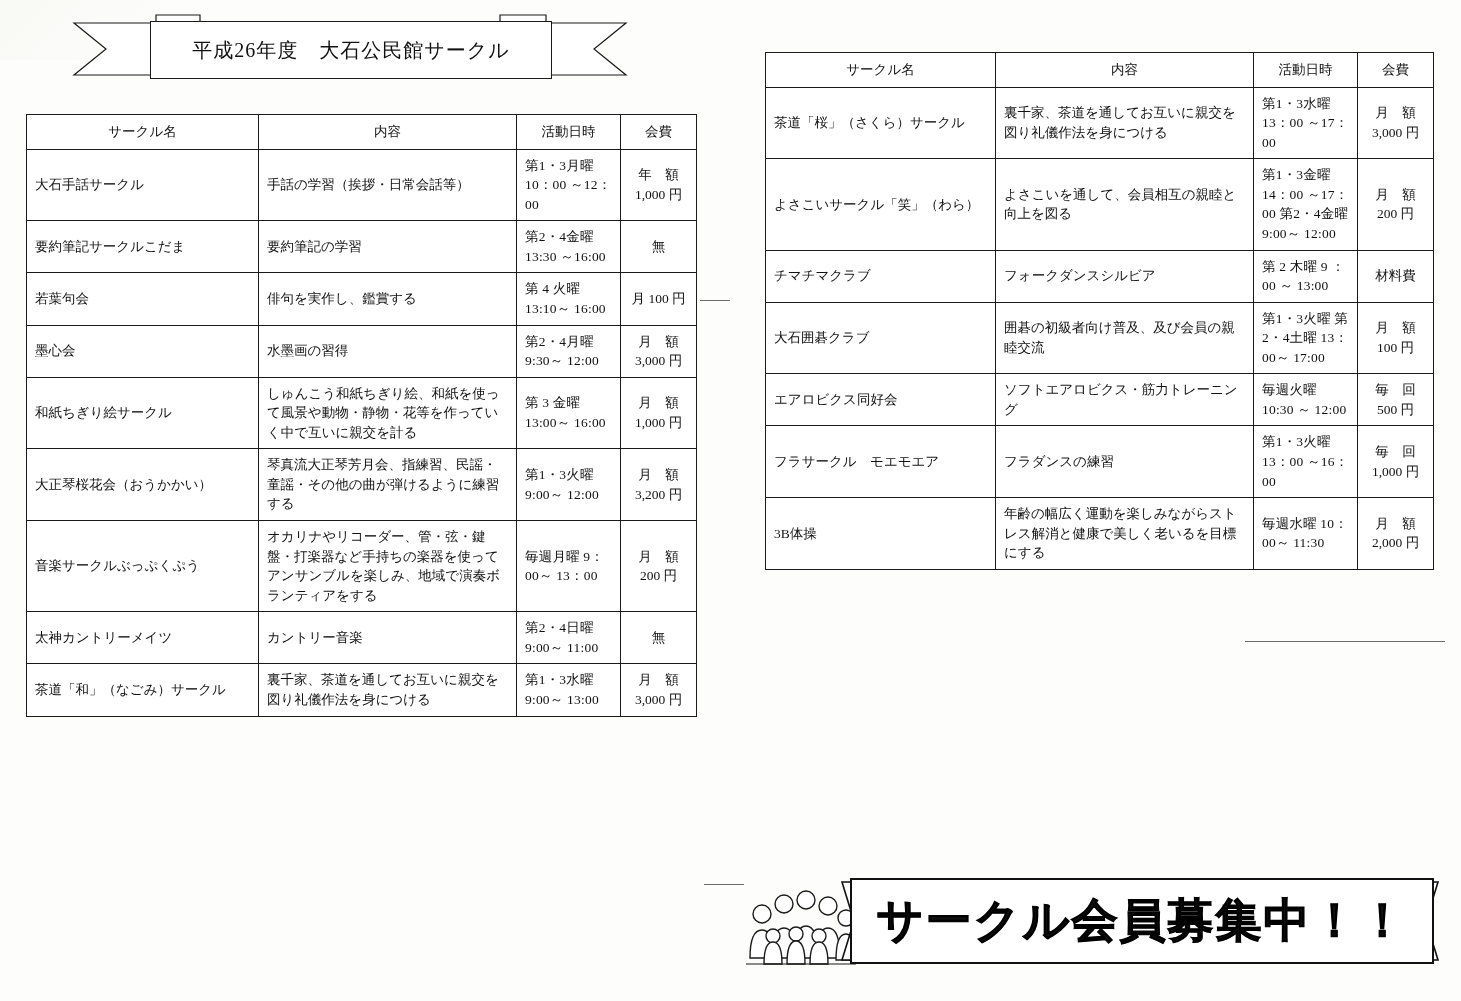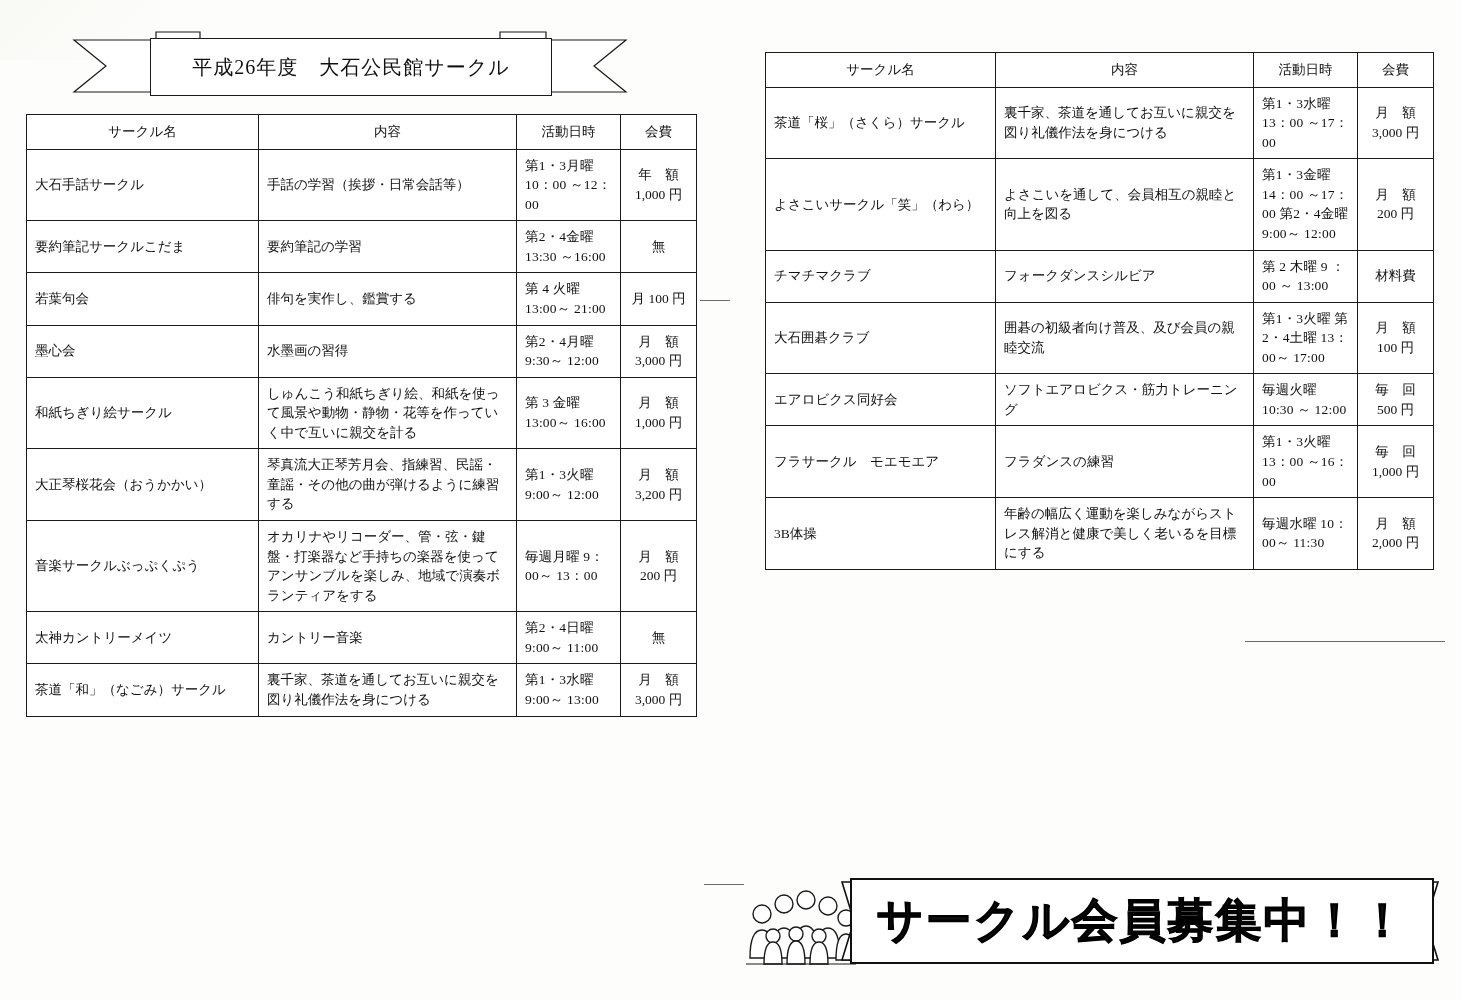--- a/index.html
+++ b/index.html
@@ -18,21 +18,21 @@
   .page {
     position: absolute;
     inset: 0;
     background: #fdfdfb;
   }
 
   
   .banner {
     position: absolute;
     left: 70px;
-    top: 30px;
+    top: 13px;
     width: 560px;
     height: 72px;
   }
   .banner .ribbon-box {
     position: absolute;
     left: 80px;
     top: 8px;
     width: 400px;
     height: 56px;
     border: 1px solid #1a1a1a;
@@ -200,21 +200,21 @@
         </tr>
         <tr>
           <td class="c-name">要約筆記サークルこだま</td>
           <td class="c-content">要約筆記の学習</td>
           <td class="c-when">第2・4金曜 13:30 ～16:00</td>
           <td class="c-fee">無</td>
         </tr>
         <tr>
           <td class="c-name">若葉句会</td>
           <td class="c-content">俳句を実作し、鑑賞する</td>
-          <td class="c-when">第 4 火曜 13:00～ 21:00</td>
+          <td class="c-when">第 4 火曜 13:10～ 16:00</td>
           <td class="c-fee">月 100 円</td>
         </tr>
         <tr>
           <td class="c-name">墨心会</td>
           <td class="c-content">水墨画の習得</td>
           <td class="c-when">第2・4月曜 9:30～ 12:00</td>
           <td class="c-fee">月　額 3,000 円</td>
         </tr>
         <tr>
           <td class="c-name">和紙ちぎり絵サークル</td>

